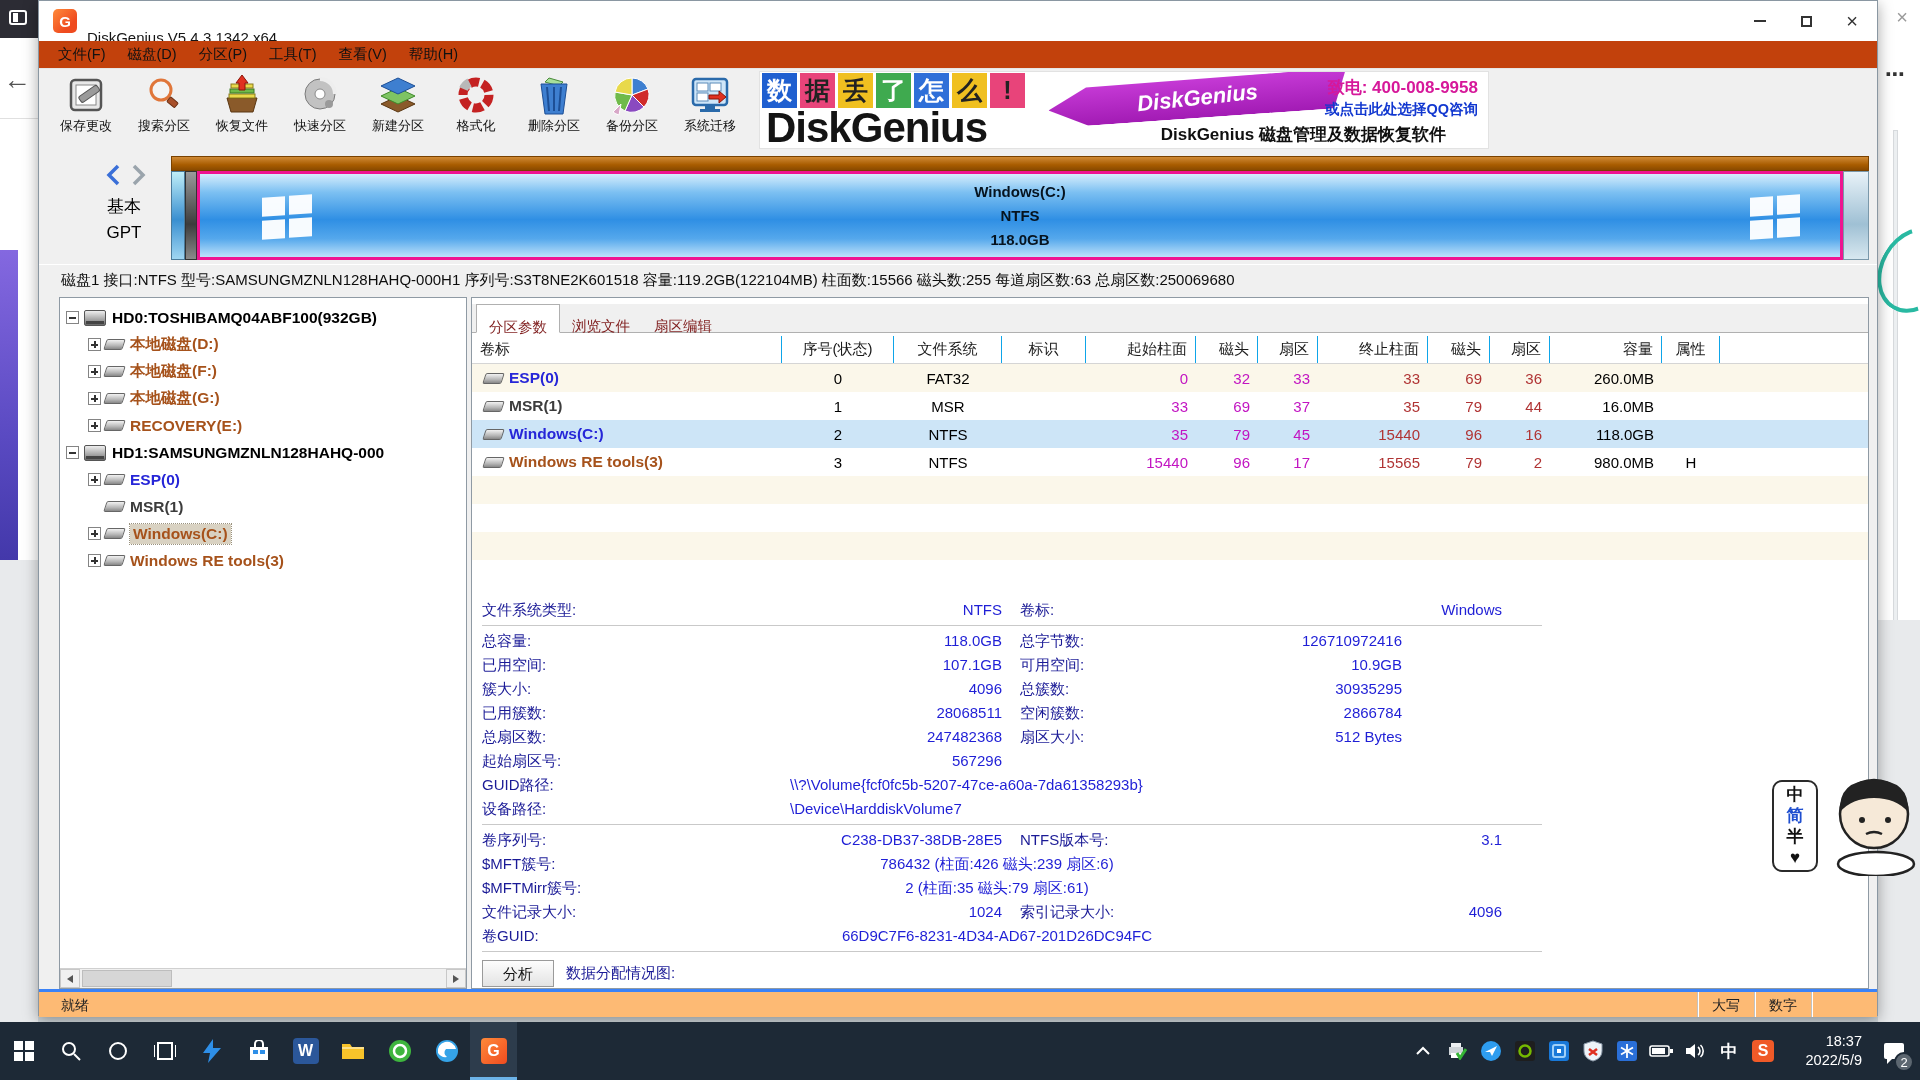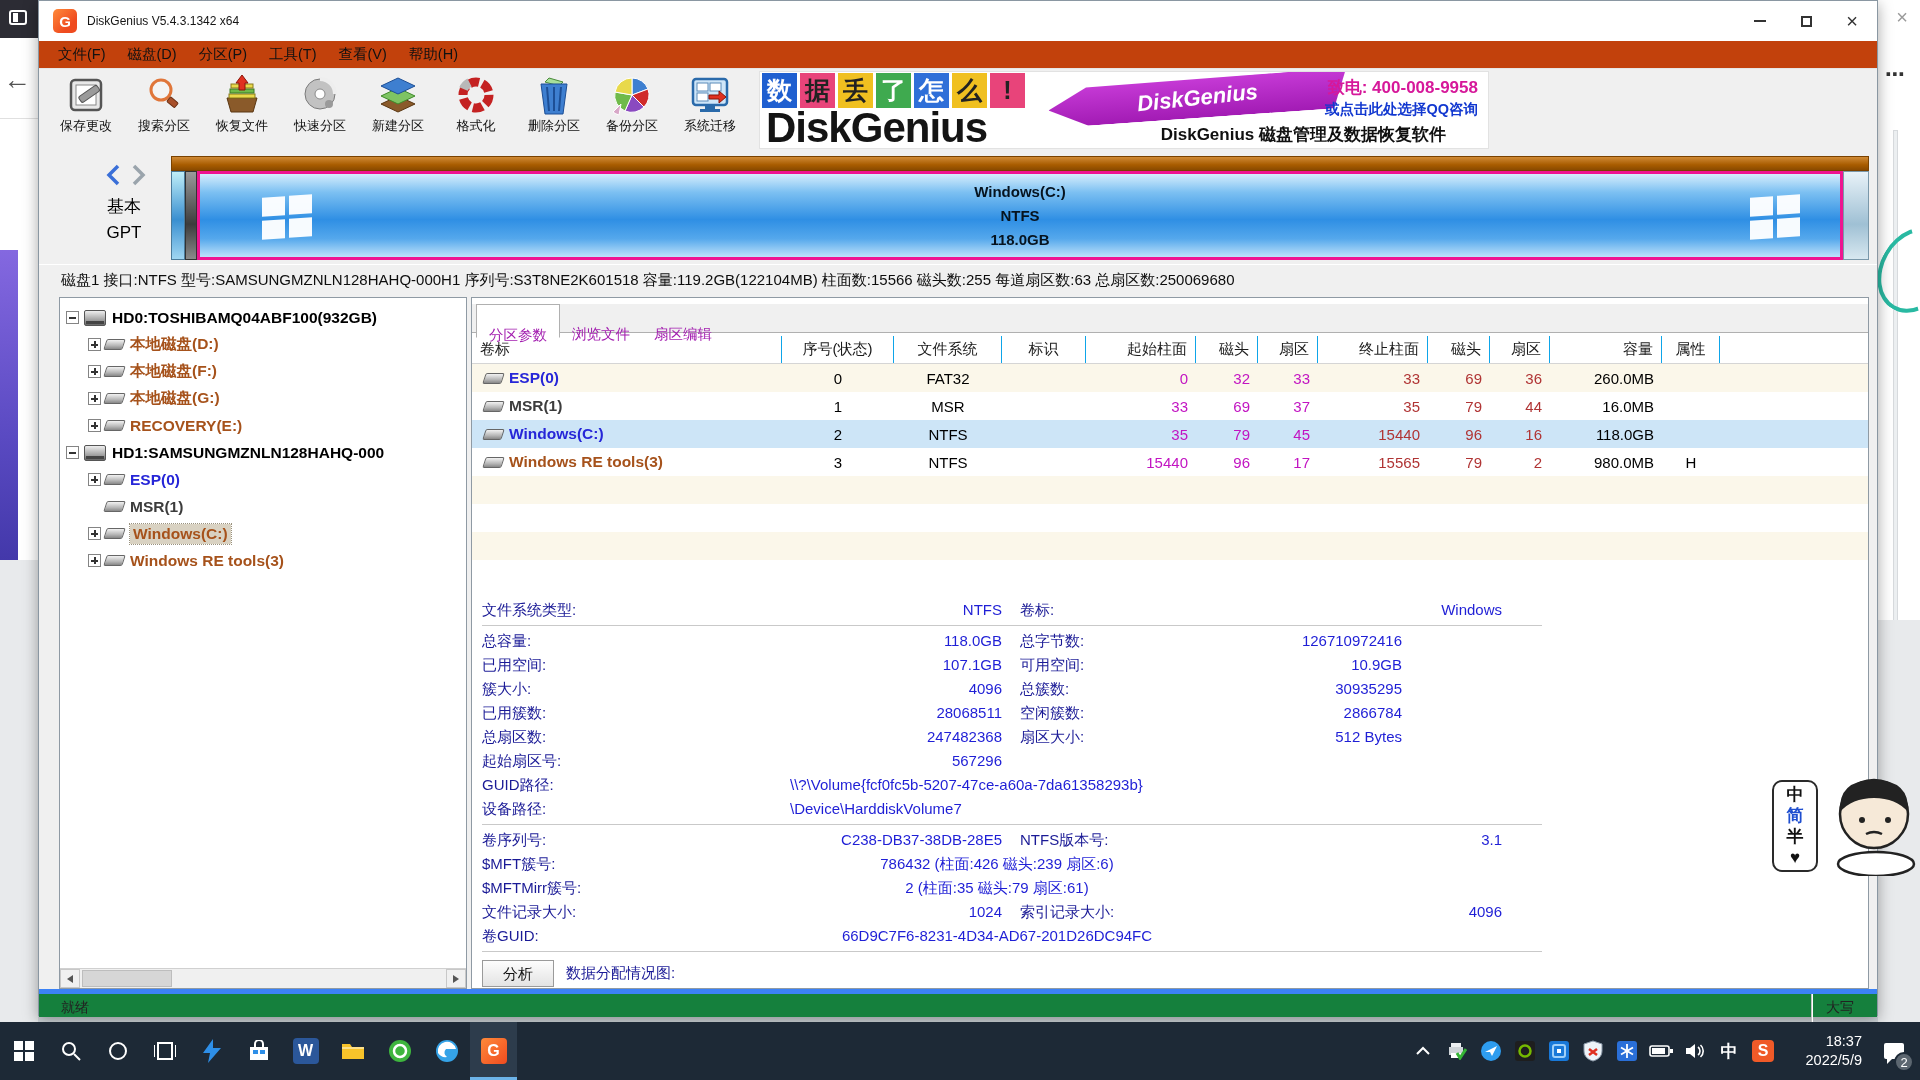--- a/index.html
+++ b/index.html
@@ -26,21 +26,21 @@
   .ghost-right .lower { position:absolute; right:0; top:620px; width:42px; height:402px; background:#e8eaec; }
 
   
   .appwin { position:absolute; left:38px; top:0; width:1840px; height:1016px; background:#f0f0f0;
     border:1px solid #8a97a2; box-shadow:0 4px 14px rgba(0,0,0,.35); }
 
   .titlebar { position:absolute; left:0; top:0; width:100%; height:40px; background:#fff; }
   .dg-ico { position:absolute; left:14px; top:8px; width:24px; height:24px; border-radius:5px;
     background:linear-gradient(135deg,#ff8a3a,#ef4b1f 70%); color:#fff; font-weight:bold; font-size:15px;
     display:flex; align-items:center; justify-content:center; }
-  .title-text { position:absolute; left:48px; top:13px; font-size:12px; color:#151515;text-align:right; }
+  .title-text { position:absolute; left:48px; top:28px; font-size:15px; color:#151515;text-align:right; }
   .win-controls { position:absolute; right:2px; top:0; height:40px; display:flex; }
   .wc-btn { width:46px; height:40px; display:flex; align-items:center; justify-content:center; }
   .wc-min i { width:12px; height:2px; background:#333; display:block; }
   .wc-max i { width:11px; height:11px; border:2px solid #333; display:block; }
   .wc-close { font-size:20px; color:#333; }
 
   .menubar { position:absolute; left:0; top:40px; width:100%; height:27px; background:#c2410c; display:flex; padding-left:8px; }
   .menu-item { font-size:14.5px; color:#111; line-height:27px; padding:0 11px; }
 
   .toolbar { position:absolute; left:0; top:67px; width:100%; height:84px; background:#f0f0f0; border-top:1px solid #e6e6e6; }
@@ -102,21 +102,21 @@
   .hscroll { position:absolute; left:0; bottom:0; width:100%; height:20px; background:#f0f0f0; border-top:1px solid #d0d0d0; }
   .hs-btn { position:absolute; top:0; width:20px; height:19px; background:#f0f0f0; border:1px solid #c8c8c8; display:flex; align-items:center; justify-content:center; }
   .hs-left { left:0; } .hs-right { right:0; }
   .tri-l { width:0; height:0; border-top:4px solid transparent; border-bottom:4px solid transparent; border-right:6px solid #555; }
   .tri-r { width:0; height:0; border-top:4px solid transparent; border-bottom:4px solid transparent; border-left:6px solid #555; }
   .hs-thumb { position:absolute; left:22px; top:1px; width:90px; height:17px; background:#d6d6d6; border:1px solid #bdbdbd; }
 
   
   .mainpanel { position:absolute; left:432px; top:296px; width:1398px; height:692px; background:#fff; border:1px solid #8f9aa4; overflow:hidden; }
   .tabbar { position:absolute; left:0; top:6px; width:100%; height:29px; border-bottom:1px solid #b0b0b0; background:#f0f0f0; display:flex; padding-left:4px; }
-  .tab { font-size:14.5px; color:#a21caf; padding:16px 12px; line-height:28px; height:29px; }
+  .tab { font-size:14.5px; color:#7f1d1d; padding:8px 12px; line-height:28px; height:29px; }
   .tab.active { background:#fff; border:1px solid #b0b0b0; border-bottom:1px solid #fff; margin-bottom:-1px; }
   .tablewrap { position:absolute; left:0; top:38px; width:100%; }
   .trow { display:flex; height:28px; align-items:center; }
   .thead { border-bottom:1px solid #d5d5d5; }
   .thead .tc { font-size:15px; color:#1a1a1a; border-right:1px solid #0ea5e9; height:100%; display:flex; align-items:center; }
   .tc { padding:0 8px; overflow:hidden; white-space:nowrap; }
   .cw0{width:310px;} .cw1{width:112px;} .cw2{width:108px;} .cw3{width:84px;} .cw4{width:110px;}
   .cw5{width:62px;} .cw6{width:60px;} .cw7{width:110px;} .cw8{width:62px;} .cw9{width:60px;}
   .cw10{width:112px;} .cw11{width:58px;}
   .t-center { justify-content:center; text-align:right; }
@@ -134,23 +134,23 @@
   .dl2 { width:190px; padding-left:18px; color:#1a1a96; }
   .dv2n { width:210px; text-align:right; } .dv2f { width:310px; text-align:right; }
   .wpath { width:870px; text-align:left; padding-left:118px; }
   .wc { width:650px; text-align:center; }
   .dsep { height:1px; background:#c9c9c9; margin:3px 0; }
   .analyze-row { display:flex; align-items:center; margin-top:6px; height:30px; }
   .analyze-btn { width:72px; height:27px; background:linear-gradient(180deg,#fdfdfd,#e3e3e3); border:1px solid #9a9a9a;
     font-size:15px; color:#111; text-align:center; line-height:25px; margin-right:12px; }
   .analyze-cap { font-size:15px; color:#1a1a96; }
 
-  .statusbar { position:absolute; left:0; top:988px; width:100%; height:28px; background:#15803d; border-top:5px solid #3b82f6; }
+  .statusbar { position:absolute; left:0; top:988px; width:100%; height:28px; background:#fdba74; border-top:3px solid #3b82f6; }
   .sb-ready { position:absolute; left:22px; top:5px; font-size:14px; color:#222; }
-  .sb-cells { position:absolute; right:6px; top:0; height:100%; display:flex;flex-direction:column; }
+  .sb-cells { position:absolute; right:6px; top:0; height:100%; display:flex; }
   .sb-cell { border-left:1px solid #c2c2c2; box-shadow:inset 1px 0 0 #fff; padding:0 14px; font-size:14px; color:#222; line-height:27px; }
   .sb-fill { width:60px; }
 
   
   .widget { position:absolute; left:1772px; top:768px; width:148px; height:108px; }
   .wbox { position:absolute; left:0; top:12px; width:46px; height:92px; background:#fff; border:2px solid #2a2a2a; border-radius:10px;
     display:flex; flex-direction:column; align-items:center; justify-content:center; gap:0; }
   .wbox span { font-size:17px; font-weight:bold; color:#111; line-height:21px; }
   .wbox .blue { color:#1f4fd0; }
   .mascot { position:absolute; left:44px; top:0; }

